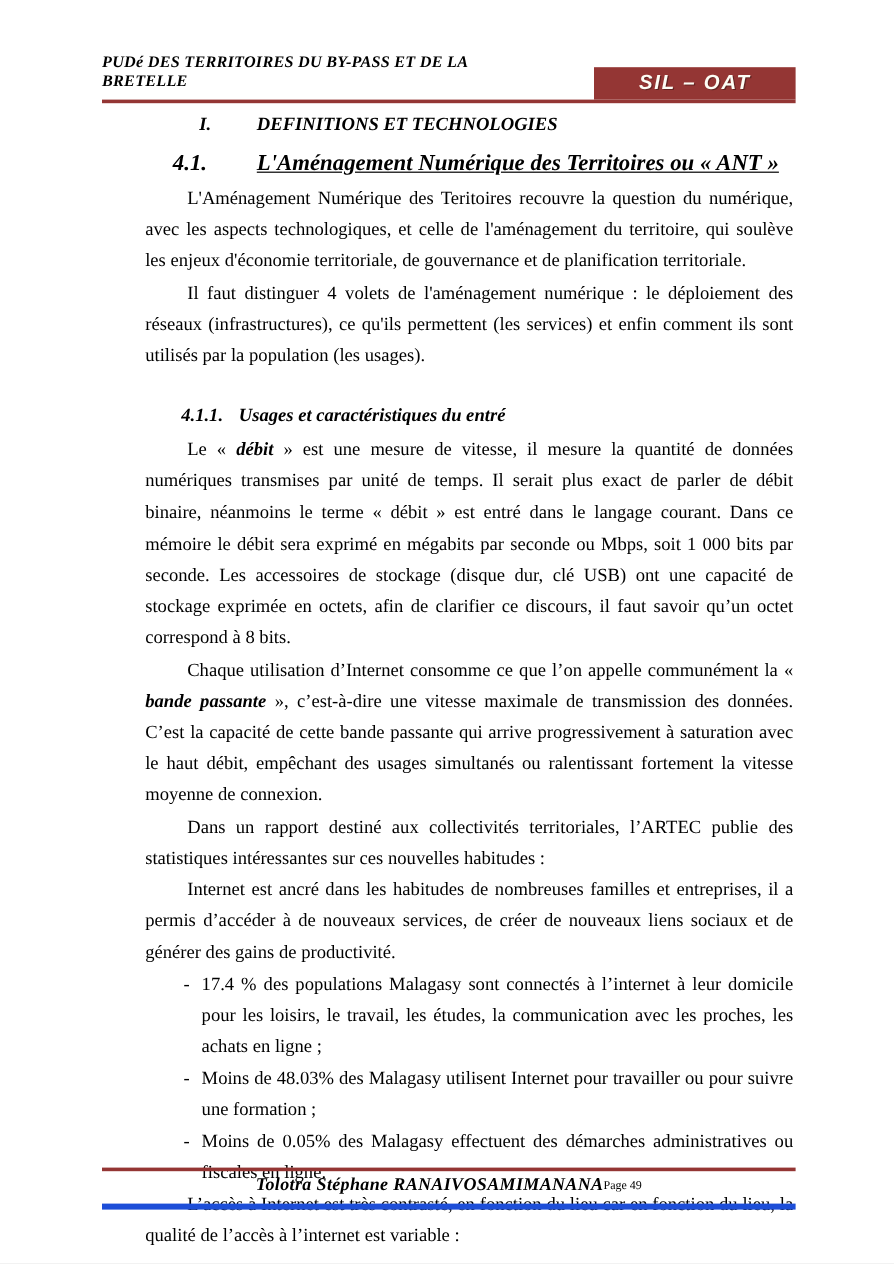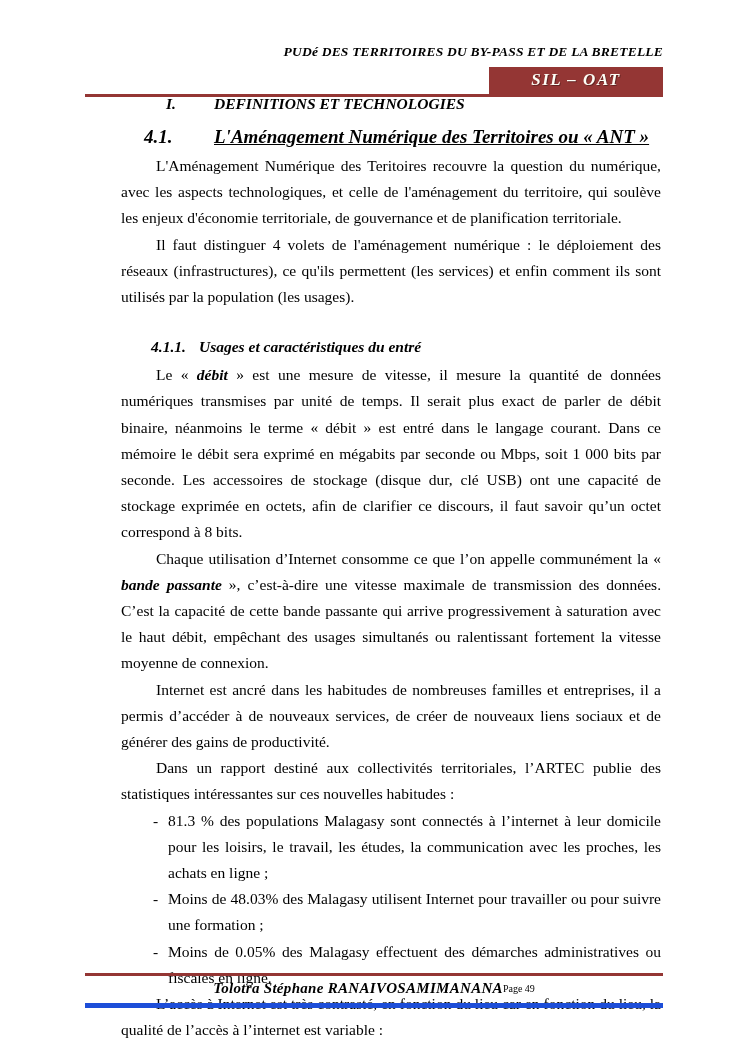--- a/index.html
+++ b/index.html
@@ -17,35 +17,34 @@
   
   .header {
     position: absolute;
     top: 44px;
     left: 85px;
     right: 82px;
     display: flex;
     justify-content: space-between;
     align-items: flex-end;
     border-bottom: 3px solid #943634;
-    flex-direction: column;
   }
   .header-title {
     font-weight: bold;
     font-style: italic;
     font-size: 13.5px;
     letter-spacing: 0.2px;
     padding-bottom: 7px;
   }
   .header-badge {
     background: #943634;
     color: #fdfdf5;
     width: 174px;
     text-align: center;
-    font-family: Liberation Serif, serif;
+    font-family: Liberation Sans, sans-serif;
     font-style: italic;
     font-weight: bold;
     font-size: 17px;
     letter-spacing: 1.5px;
     padding: 3px 0 4px;
     text-shadow: 1px 1px 0 rgba(0,0,0,0.35);
     margin-left: 44px;
   }
   
   .doc-body {
@@ -142,26 +141,26 @@
     <p class="para">Il faut distinguer 4 volets de l'aménagement numérique : le déploiement des réseaux (infrastructures), ce qu'ils permettent (les services) et enfin comment ils sont utilisés par la population (les usages).</p>
 
     <div class="h411">
       <span class="h411-num">4.1.1.</span><span class="h411-title">Usages et caractéristiques du entré</span>
     </div>
 
     <p class="para"><span>Le « </span><span class="bi">débit</span><span> » est une mesure de vitesse, il mesure la quantité de données numériques transmises par unité de temps. Il serait plus exact de parler de débit binaire, néanmoins le terme « débit » est entré dans le langage courant. Dans ce mémoire le débit sera exprimé en mégabits par seconde ou Mbps, soit 1 000 bits par seconde. Les accessoires de stockage (disque dur, clé USB) ont une capacité de stockage exprimée en octets, afin de clarifier ce discours, il faut savoir qu’un octet correspond à 8 bits.</span></p>
 
     <p class="para"><span>Chaque utilisation d’Internet consomme ce que l’on appelle communément la « </span><span class="bi">bande passante</span><span> », c’est-à-dire une vitesse maximale de transmission des données. C’est la capacité de cette bande passante qui arrive progressivement à saturation avec le haut débit, empêchant des usages simultanés ou ralentissant fortement la vitesse moyenne de connexion.</span></p>
 
+    <p class="para">Dans un rapport destiné aux collectivités territoriales, l’ARTEC publie des statistiques intéressantes sur ces nouvelles habitudes :</p>
     <p class="para">Internet est ancré dans les habitudes de nombreuses familles et entreprises, il a permis d’accéder à de nouveaux services, de créer de nouveaux liens sociaux et de générer des gains de productivité.</p>
-    <p class="para">Dans un rapport destiné aux collectivités territoriales, l’ARTEC publie des statistiques intéressantes sur ces nouvelles habitudes :</p>
 
     <div class="bullet">
       <span class="dash">-</span>
-      <span class="btext">81.3 % des populations Malagasy sont connectés à l’internet à leur domicile pour les loisirs, le travail, les études, la communication avec les proches, les achats en ligne ;</span>
+      <span class="btext">17.4 % des populations Malagasy sont connectés à l’internet à leur domicile pour les loisirs, le travail, les études, la communication avec les proches, les achats en ligne ;</span>
     </div>
     <div class="bullet">
       <span class="dash">-</span>
       <span class="btext">Moins de 48.03% des Malagasy utilisent Internet pour travailler ou pour suivre une formation ;</span>
     </div>
     <div class="bullet">
       <span class="dash">-</span>
       <span class="btext">Moins de 0.05% des Malagasy effectuent des démarches administratives ou fiscales en ligne.</span>
     </div>
 

